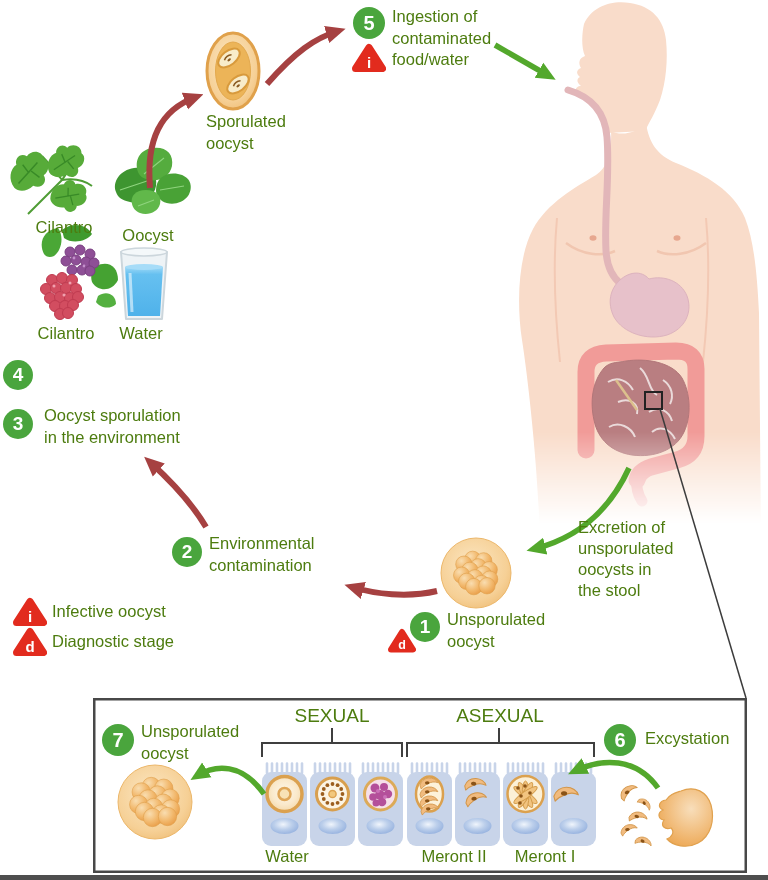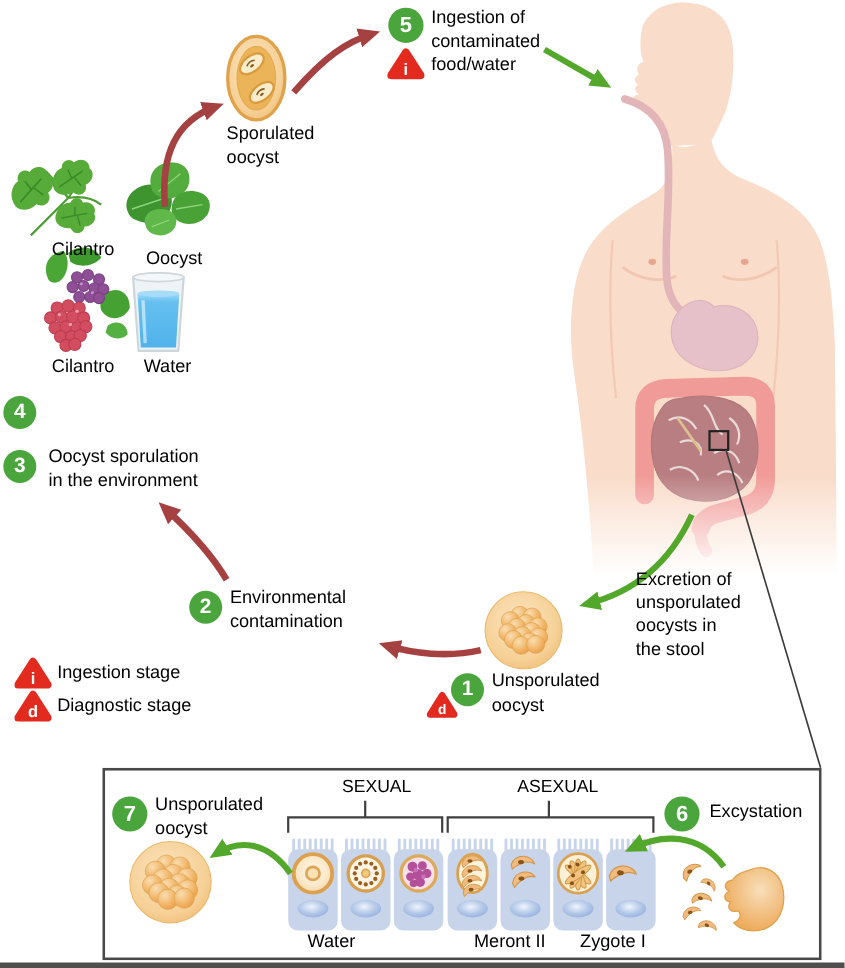--- a/index.html
+++ b/index.html
@@ -1,21 +1,21 @@
 <!DOCTYPE html>
 <html><head>
 <meta charset="utf-8">
 <style>
   html,body{margin:0;padding:0;background:#fff;}
   #canvas{position:relative;width:768px;height:880px;background:#fff;overflow:hidden;
           font-family:"Liberation Sans",sans-serif;}
   .abs{position:absolute;}
-  .lbl{position:absolute;color:#000000;font-size:16.5px;line-height:21.5px;white-space:pre-line;}
-  .sm{font-size:16px;}
-  .ctr{text-align:right;}
+  .lbl{position:absolute;color:#4d7c0f;font-size:16.5px;line-height:21.5px;white-space:pre-line;}
+  .sm{font-size:19px;}
+  .ctr{text-align:center;}
   .badge{position:absolute;border-radius:50%;background:#4aa53d;color:#fff;text-align:center;font-weight:bold;}
   .b30{width:30px;height:30px;line-height:30px;font-size:19px;}
   .b32{width:32px;height:32px;line-height:32px;font-size:20px;}
   #bodyfig{position:absolute;left:500px;top:0;width:268px;height:540px;
     -webkit-mask-image:linear-gradient(to bottom,#000 80%,transparent 97%);
     mask-image:linear-gradient(to bottom,#000 80%,transparent 97%);}
   #bottombar{position:absolute;left:0;top:875px;width:768px;height:5px;background:#4e4e4e;}
   svg{display:block;}
 </style>
 </head>
@@ -359,29 +359,29 @@
   <div class="lbl" style="left:44px;top:405px">Oocyst sporulation
 in the environment</div>
   <div class="lbl" style="left:578px;top:517px;line-height:21px">Excretion of
 unsporulated
 oocysts in
 the stool</div>
   <div class="lbl" style="left:209px;top:533px">Environmental
 contamination</div>
   <div class="lbl" style="left:447px;top:609px">Unsporulated
 oocyst</div>
-  <div class="lbl" style="left:52px;top:601px">Ingestion stage</div>
+  <div class="lbl" style="left:52px;top:601px">Infective oocyst</div>
   <div class="lbl" style="left:52px;top:631px">Diagnostic stage</div>
   <div class="lbl ctr" style="left:24px;top:217px;width:80px">Cilantro</div>
   <div class="lbl ctr" style="left:112px;top:225px;width:72px">Oocyst</div>
   <div class="lbl ctr" style="left:28px;top:323px;width:76px">Cilantro</div>
   <div class="lbl ctr" style="left:108px;top:323px;width:66px">Water</div>
   <div class="lbl" style="left:141px;top:721px">Unsporulated
 oocyst</div>
   <div class="lbl" style="left:645px;top:728px">Excystation</div>
   <div class="lbl ctr sm" style="left:290px;top:705px;width:84px">SEXUAL</div>
   <div class="lbl ctr sm" style="left:456px;top:705px;width:88px">ASEXUAL</div>
   <div class="lbl ctr" style="left:251px;top:846px;width:72px">Water</div>
   <div class="lbl ctr" style="left:412px;top:846px;width:84px">Meront II</div>
-  <div class="lbl ctr" style="left:503px;top:846px;width:84px">Zygote I</div>
+  <div class="lbl ctr" style="left:503px;top:846px;width:84px">Meront I</div>
 
   <div id="bottombar"></div>
 </div>
 
 </body></html>

